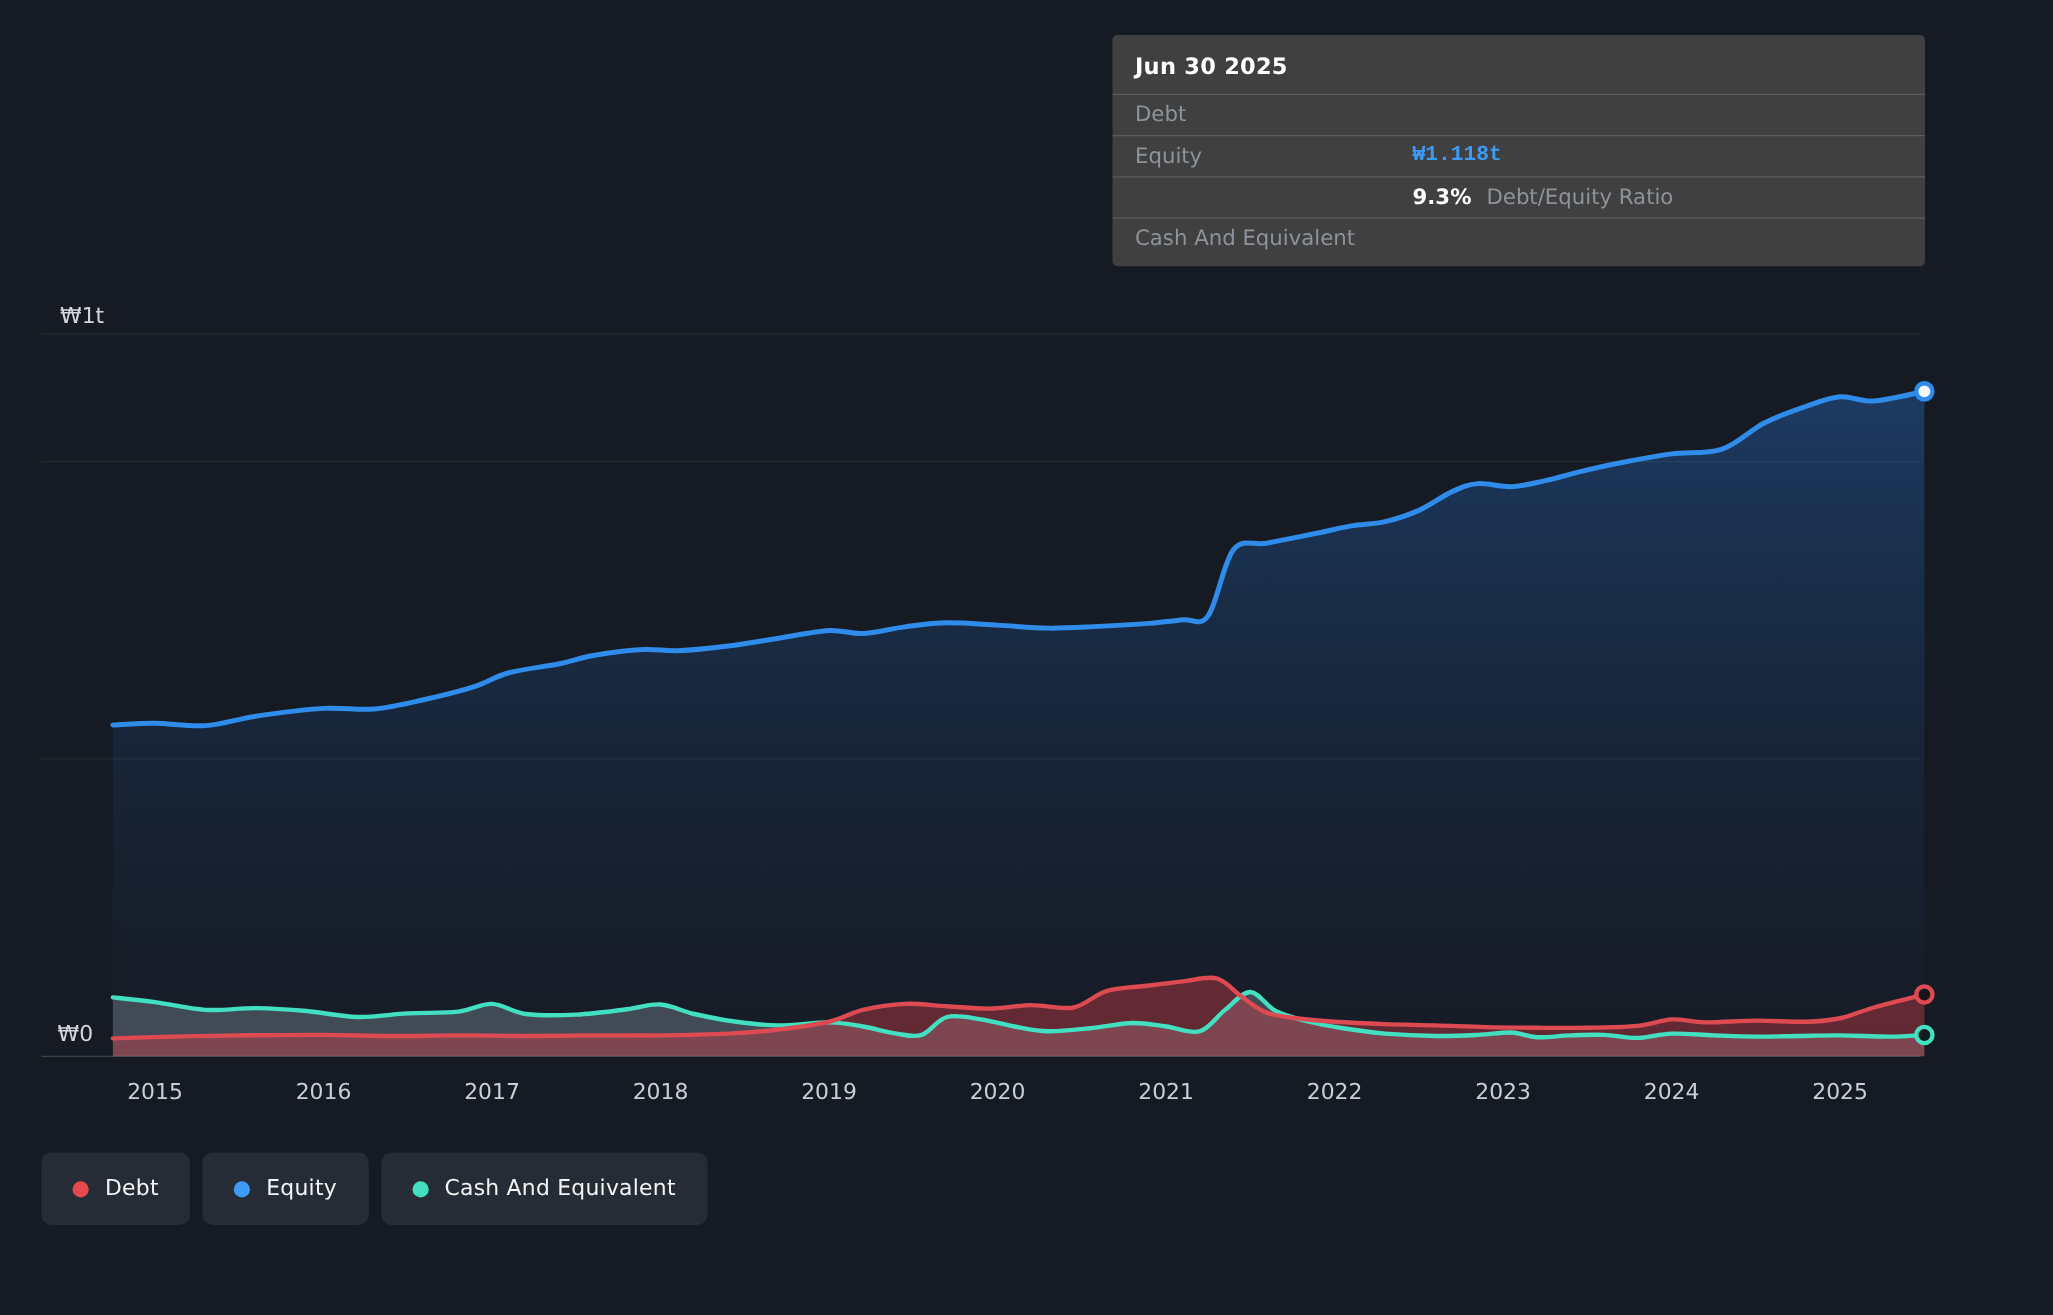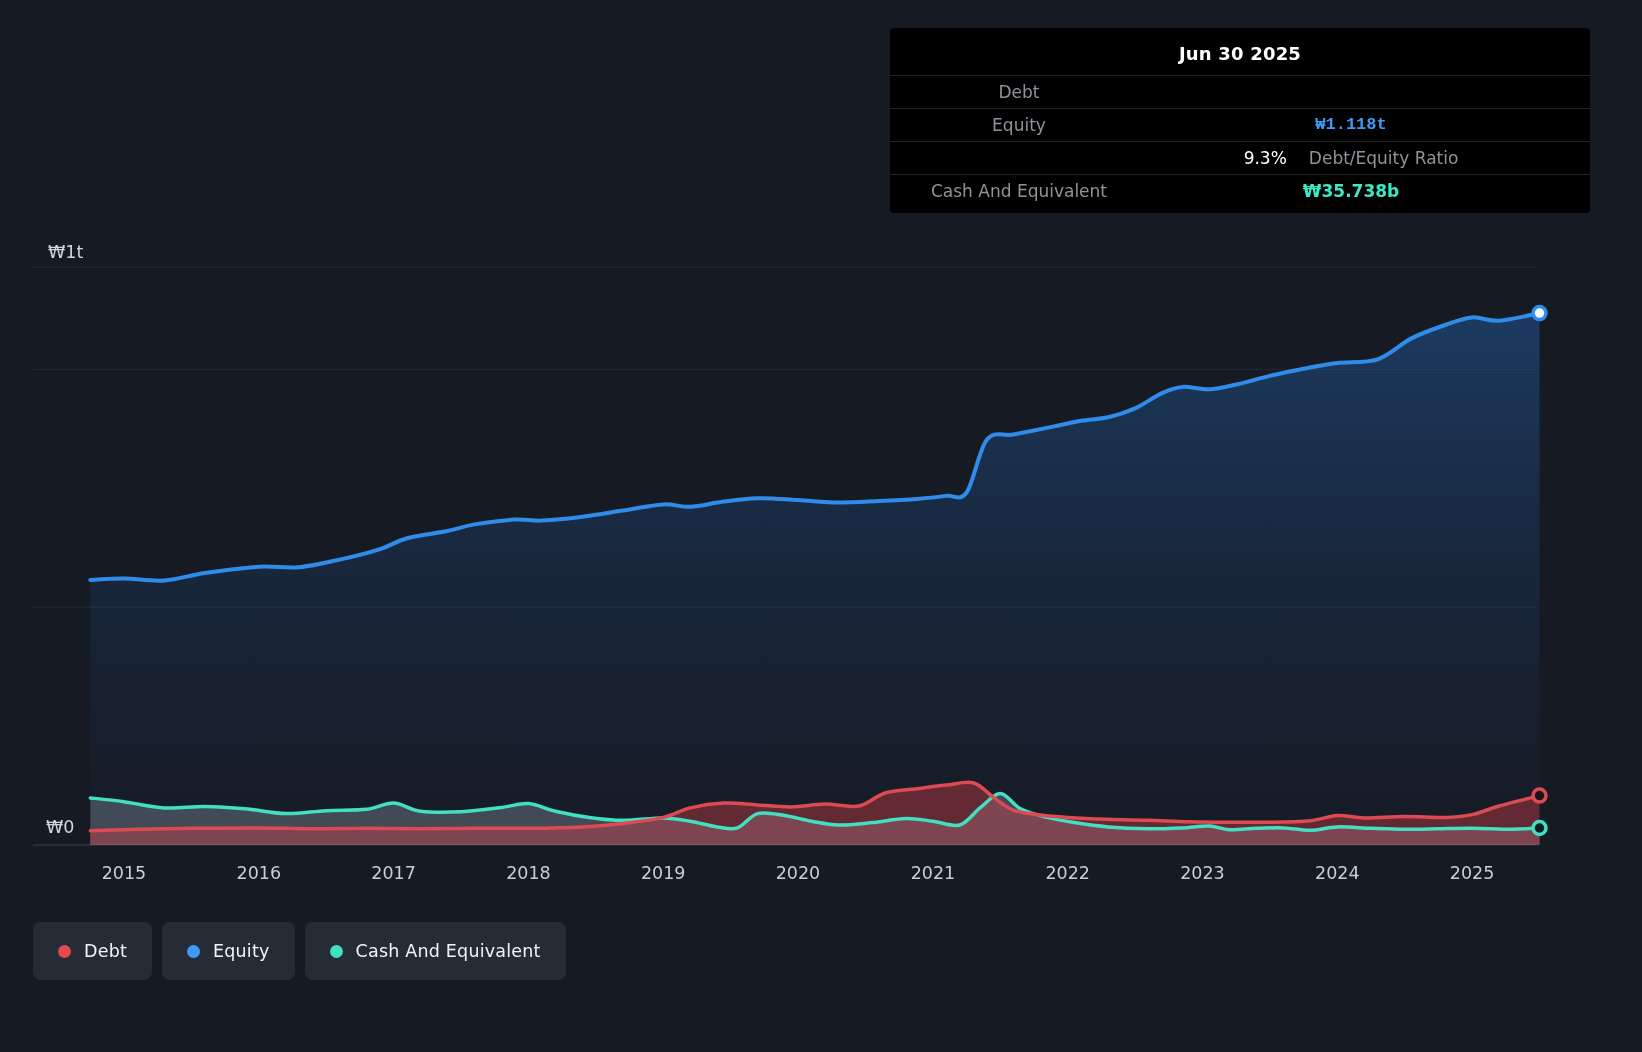--- a/index.html
+++ b/index.html
@@ -7,39 +7,38 @@
     width:1642px;height:1052px;overflow:hidden;
     background:#161b23;
     font-family:"DejaVu Sans","Liberation Sans",sans-serif;
     position:relative;
   }
   .stage{position:absolute;inset:0;width:1642px;height:1052px;}
   #chart-svg{position:absolute;left:0;top:0;}
 
   
   .tooltip{
-    position:absolute;left:890px;top:28px;width:700px;
-    background:#000000;border-radius:4px;z-index:5;
+    position:absolute;left:890px;top:28px;width:650px;
+    background:#404040;border-radius:4px;z-index:5;
     padding-bottom:6px;
-    text-align:center;
   }
   .tt-title{
     padding:15px 18px 11px 18px;
     font-size:18px;font-weight:700;color:#ffffff;letter-spacing:.2px;
   }
   .tt-row{
     display:grid;grid-template-columns:222px 1fr;align-items:center;
     padding:6px 18px;
     border-top:1px solid rgba(255,255,255,0.14);
     font-size:17px;line-height:20px;
   }
   .tt-label{color:#8d939b;}
   .tt-value{font-weight:700;}
-  .tt-ratio-bold{color:#ffffff;font-weight:400;}
-  .tt-ratio-rest{color:#8d939b;font-weight:400;margin-left:22px;}
+  .tt-ratio-bold{color:#ffffff;font-weight:700;}
+  .tt-ratio-rest{color:#8d939b;font-weight:400;margin-left:12px;}
 
   
   .legend{
     position:absolute;left:33px;top:922px;display:flex;gap:10px;z-index:5;
   }
   .legend-chip{
     display:flex;align-items:center;gap:13px;
     background:#262c35;border-radius:8px;height:58px;
     padding:0 25px;cursor:pointer;
     font-size:17.5px;color:#f2f4f6;letter-spacing:.2px;
@@ -102,21 +101,20 @@
 
     <div class="tt-row">
       <span class="tt-label"></span>
       <span>
         <span class="tt-ratio-bold">9.3%</span><span class="tt-ratio-rest">Debt/Equity Ratio</span>
       </span>
     </div>
 
     <div class="tt-row">
       <span class="tt-label">Cash And Equivalent</span>
-      <span class="tt-value" style="color: rgb(60, 233, 198);">₩35.738b</span>
     </div>
   </div>
 
   <div class="legend">
     <div class="legend-chip">
       <span class="legend-dot" style="background: rgb(229, 72, 77);"></span>
       <span>Debt</span>
     </div>
     <div class="legend-chip">
       <span class="legend-dot" style="background: rgb(61, 155, 245);"></span>

